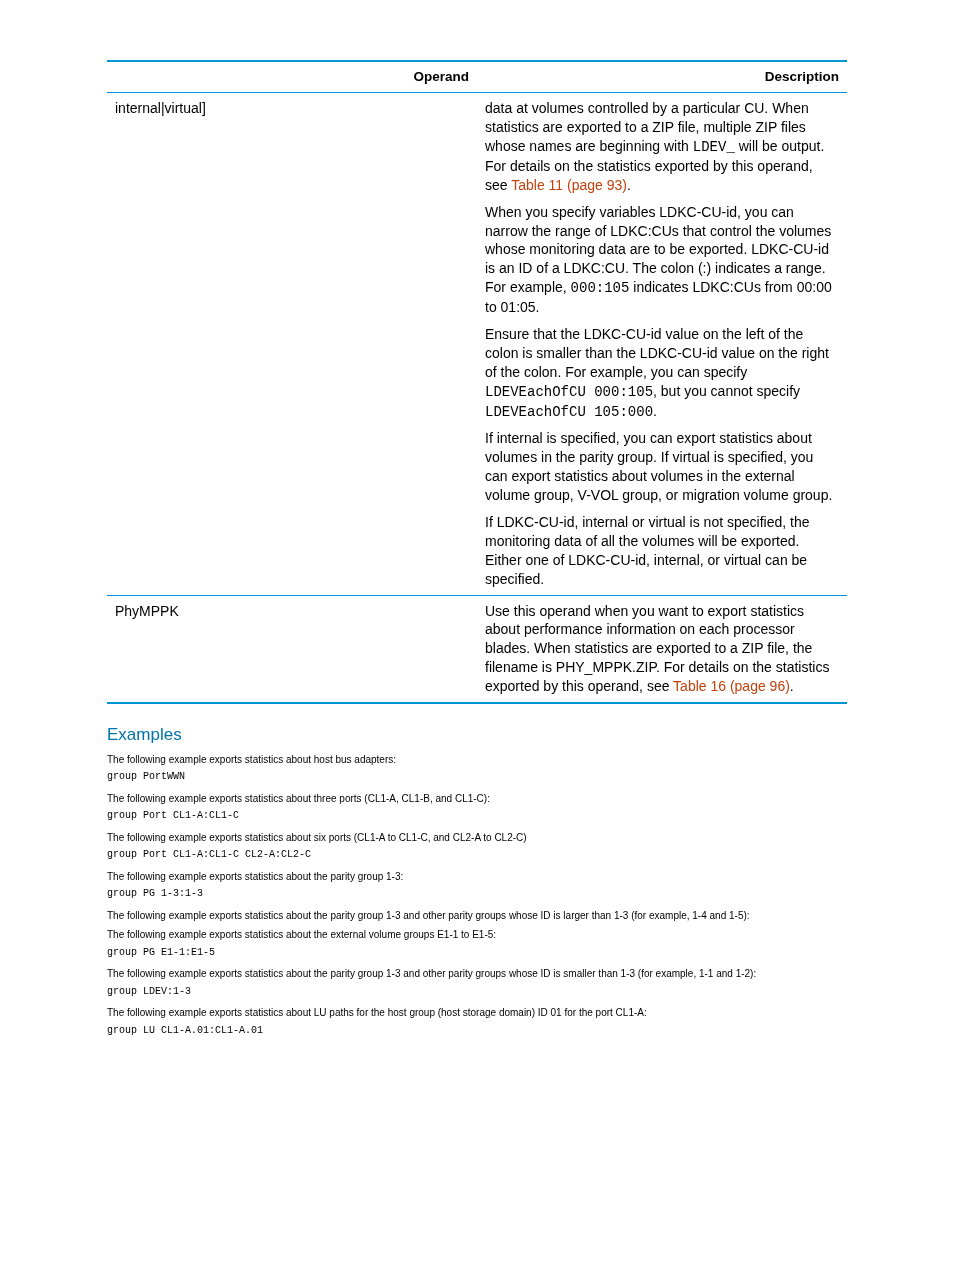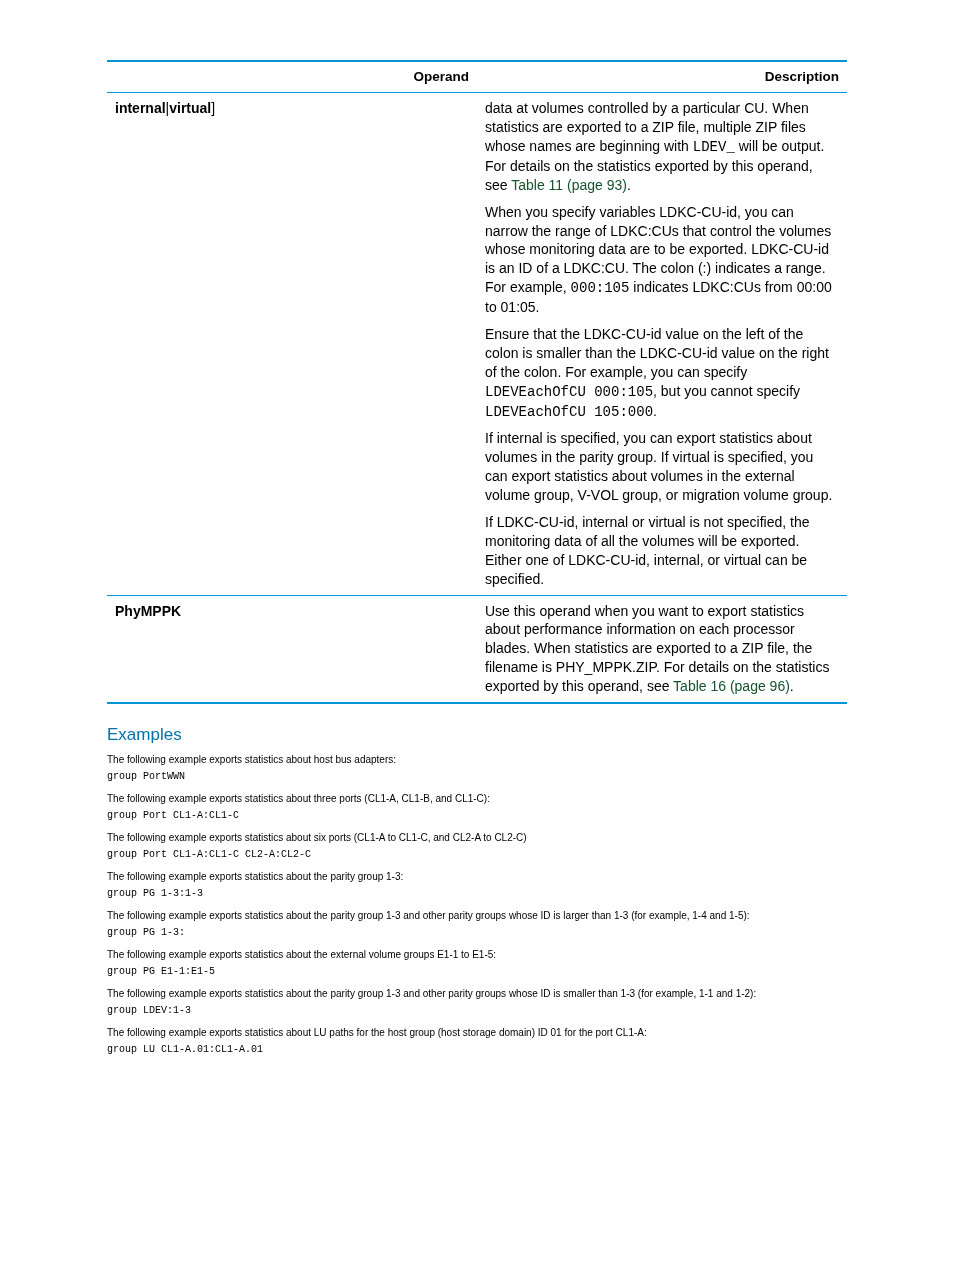--- a/index.html
+++ b/index.html
@@ -31,39 +31,39 @@
   }
   td {
     vertical-align: top;
     font-size: 14px;
     padding: 6px 8px;
     border-bottom: 1px solid #0096d6;
   }
   td p { margin: 0 0 8px 0; }
   td p:last-child { margin-bottom: 0; }
   .mono { font-family: "Courier New", Courier, monospace; }
-  .link { color: #14532d; }
+  .link { color: #c2410c; }
   .section-head {
     color: #0073a8;
     font-size: 17px;
     font-weight: normal;
     margin: 18px 0 6px 0;
   }
   .body-p { margin: 6px 0 4px 0; font-size: 10px; }
   .code-line {
     font-family: "Courier New", Courier, monospace;
     font-size: 10px;
     margin: 2px 0 8px 0;
     display: block;
   }
   .col-op { width: 50%; }
   .col-desc { width: 50%; }
   .content { width: 740px; margin: 0 auto; }
   tr.last-row td { border-bottom: 2px solid #0096d6; }
-  .bold { font-weight: bold; }
+  .bold { font-weight: normal; }
 </style>
 </head>
 <body>
 
 <table>
   <colgroup>
       <col class="col-op">
       <col class="col-desc">
     </colgroup>
   <thead>
@@ -103,21 +103,20 @@
   <p class="body-p">The following example exports statistics about three ports (CL1-A, CL1-B, and CL1-C):</p>
   <span class="code-line">group Port CL1-A:CL1-C</span>
 
   <p class="body-p">The following example exports statistics about six ports (CL1-A to CL1-C, and CL2-A to CL2-C)</p>
   <span class="code-line">group Port CL1-A:CL1-C CL2-A:CL2-C</span>
 
   <p class="body-p">The following example exports statistics about the parity group 1-3:</p>
   <span class="code-line">group PG 1-3:1-3</span>
 
   <p class="body-p">The following example exports statistics about the parity group 1-3 and other parity groups whose ID is larger than 1-3 (for example, 1-4 and 1-5):</p>
-  <span class="code-line">group PG 1-3:</span>
 
   <p class="body-p">The following example exports statistics about the external volume groups E1-1 to E1-5:</p>
   <span class="code-line">group PG E1-1:E1-5</span>
 
   <p class="body-p">The following example exports statistics about the parity group 1-3 and other parity groups whose ID is smaller than 1-3 (for example, 1-1 and 1-2):</p>
   <span class="code-line">group LDEV:1-3</span>
 
   <p class="body-p">The following example exports statistics about LU paths for the host group (host storage domain) ID 01 for the port CL1-A:</p>
   <span class="code-line">group LU CL1-A.01:CL1-A.01</span>
 </div>

